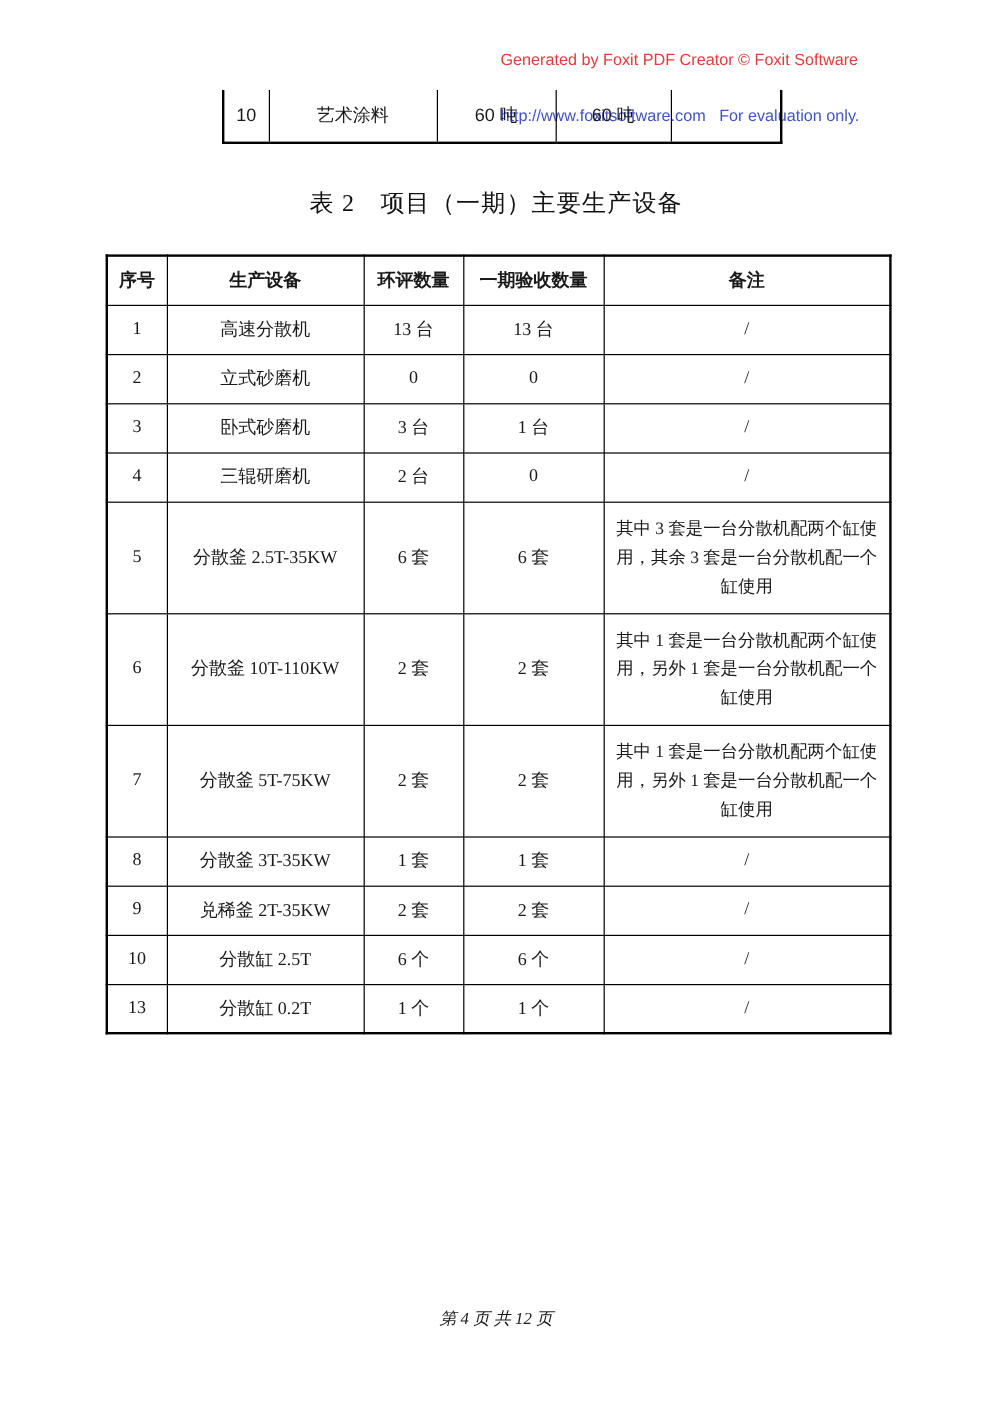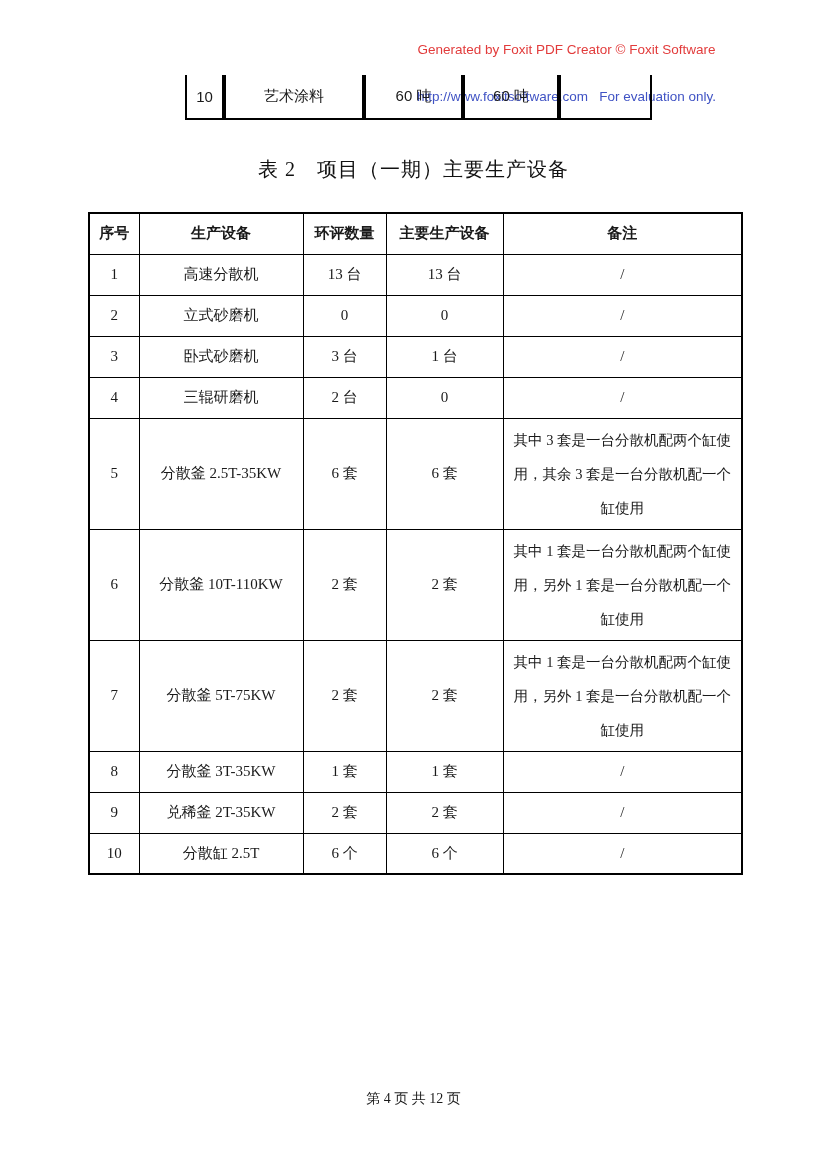--- a/index.html
+++ b/index.html
@@ -11,32 +11,32 @@
     color:#1a1a1a;
     overflow:hidden;
   }
 
   
   .watermark {
     position:absolute; left:417px; top:11px;
     font-family:"Liberation Sans","DejaVu Sans",sans-serif;
     font-size:13.5px; line-height:15.5px; white-space:pre;
   }
-  .wm-red  { color:#e23b3b;text-align:center; }
+  .wm-red  { color:#e23b3b; }
   .wm-blue { color:#4053c4; }
 
   
   .frag {
     position:absolute; left:185px; top:75px;
     width:465px; border-collapse:collapse; table-layout:fixed;
     font-family:"Liberation Sans","DejaVu Sans",sans-serif;
     font-size:15px; color:#1a1a1a;
   }
   .frag td {
-    border-left:4px solid #000000; border-right:1px solid #000;
+    border-left:1px solid #000000; border-right:1px solid #000;
     border-bottom:2px solid #000; border-top:none;
     height:43px; padding:0 2px;
     text-align:center; vertical-align:middle;
   }
   .frag td:first-child { border-left:2px solid #000; }
   .frag td:last-child  { border-right:2px solid #000; }
 
   
   .title {
     position:absolute; top:156px; left:0; width:100%;
@@ -59,27 +59,27 @@
   }
   .main thead tr { height:41px; }
   .main th {
     font-weight:bold;
     font-family:"Liberation Sans","DejaVu Sans",sans-serif;
     font-size:15px;
   }
   .main tbody tr { height:41px; }
   .main tbody tr.tall { height:93px; }
   .main td.remark-long {
-    font-size:14.5px; line-height:34px; padding:4px 3px;font-family:Liberation Serif, serif;
+    font-size:14.5px; line-height:24px; padding:4px 3px;font-family:Liberation Serif, serif;
   }
 
   
   .footer {
     position:absolute; top:1090px; left:0; width:100%;
-    text-align:center; font-size:14px; color:#1a1a1a;
+    text-align:center; font-size:14px; color:#1a1a1a;font-style:italic;
   }
 </style>
 </head>
 <body>
 
 <div class="page">
 
   <div class="watermark">
     <div class="wm-red">Generated by Foxit PDF Creator © Foxit Software</div>
     <div class="wm-blue">http://www.foxitsoftware.com   For evaluation only.</div>
@@ -112,21 +112,21 @@
         <col style="width:164px">
         <col style="width:83px">
         <col style="width:117px">
         <col style="width:239px">
     </colgroup>
     <thead>
       <tr id="head-row">
           <th>序号</th>
           <th>生产设备</th>
           <th>环评数量</th>
-          <th>主要生产设备</th>
+          <th>一期验收数量</th>
           <th>备注</th>
         </tr>
     </thead>
     <tbody id="table-body">
         <tr>
           <td>1</td>
           <td>高速分散机</td>
           <td>13 台</td>
           <td>13 台</td>
           <td>/</td>
@@ -187,18 +187,25 @@
           <td>2 套</td>
           <td>/</td>
         </tr>
         <tr>
           <td>10</td>
           <td>分散缸 2.5T</td>
           <td>6 个</td>
           <td>6 个</td>
           <td>/</td>
         </tr>
+        <tr>
+          <td>13</td>
+          <td>分散缸 0.2T</td>
+          <td>1 个</td>
+          <td>1 个</td>
+          <td>/</td>
+        </tr>
       </tbody>
   </table>
 
   <div class="footer">第 4 页 共 12 页</div>
 
 </div>
 
 </body></html>

